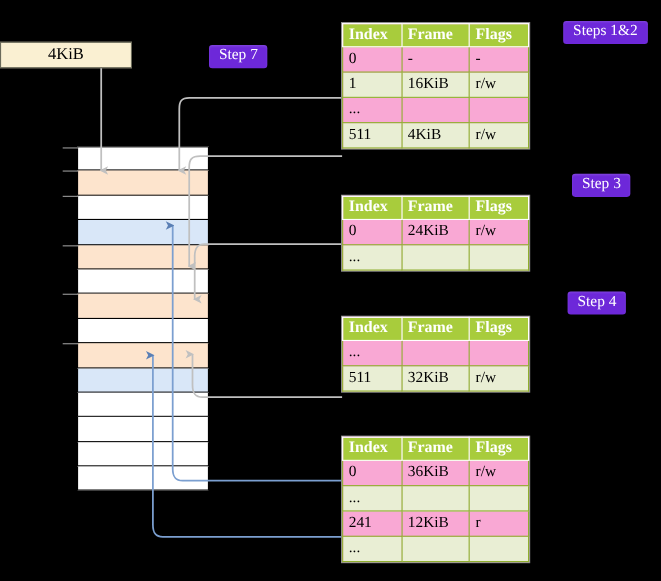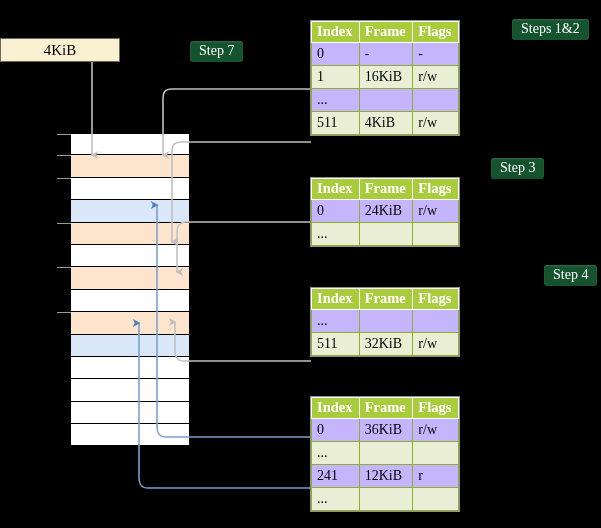--- a/index.html
+++ b/index.html
@@ -6,38 +6,38 @@
   body{width:601px;height:528px;overflow:hidden;position:relative;
        font-family:"Liberation Serif",serif;color:#000;}
   .stage{position:absolute;left:0;top:0;width:601px;height:528px;}
 
   
   .srcbox{position:absolute;background:#faf0d2;border:1px solid #6b6b5a;
           display:flex;align-items:center;justify-content:center;
           font-size:15px;color:#000;box-sizing:border-box;}
 
   
-  .pill{position:absolute;background:#14532d;color:#fff;
+  .pill{position:absolute;background:#6d28d9;color:#fff;
         font-size:14px;padding:2px 9px 3px;border-radius:3px;
         box-shadow:0 1px 2px rgba(255,255,255,.15) inset;
         white-space:nowrap;line-height:1.15;}
 
   
   .mem{position:absolute;left:70px;top:133px;width:120px;}
   .memrow{height:22.4px;background:#ffffff;border:1px solid #000;
           border-top:none;box-sizing:border-box;}
   .memrow.first{border-top:1px solid #000;}
   .memrow.peach{background:#fde4cd;}
   .memrow.blue{background:#d9e7f8;}
   .tick{position:absolute;left:-14px;width:14px;height:0;
         border-top:1.5px solid #9a9a9a;}
 
   
   table.pt{position:absolute;border-collapse:collapse;
-           font-size:14px;background:#c4b5fd;width:148px;
+           font-size:14px;background:#f9a8d4;width:170px;
            box-shadow:0 0 0 1px #8f8f8f;}
   table.pt th{background:#a8cc3c;color:#ffffff;font-weight:bold;
               text-align:left;padding:1px 5px 2px;border:1px solid #ffffff;
               font-size:14.5px;}
   table.pt td{border:1px solid #8fae2e;padding:1px 5px 2px;
               height:19px;vertical-align:middle;color:#000;}
   table.pt tr.alt td{background:#e9eed4;}
   table.pt td.hl{background:#faf8b0;}
   table.pt col.c1{width:54px;}
   table.pt col.c2{width:62px;}
@@ -55,24 +55,24 @@
   <div class="srcbox" style="left:0px;top:38px;width:120px;height:24px;">
     <span>4KiB</span>
   </div>
 
   <div class="pill" style="left:190px;top:41px;">
     <span>Step 7</span>
   </div>
   <div class="pill" style="left:512px;top:19px;">
     <span>Steps 1&amp;2</span>
   </div>
-  <div class="pill" style="left:491px;top:158px;">
+  <div class="pill" style="left:520px;top:158px;">
     <span>Step 3</span>
   </div>
-  <div class="pill" style="left:544px;top:265px;text-align:right;">
+  <div class="pill" style="left:516px;top:265px;text-align:right;">
     <span>Step 4</span>
   </div>
 
   <div class="mem" id="mem-strip">
       <div class="memrow first" style="position: relative;">
         <span class="tick" style="top: 0px;"></span>
       </div>
       <div class="memrow peach" style="position: relative;">
         <span class="tick" style="top: 0px;"></span>
       </div>

